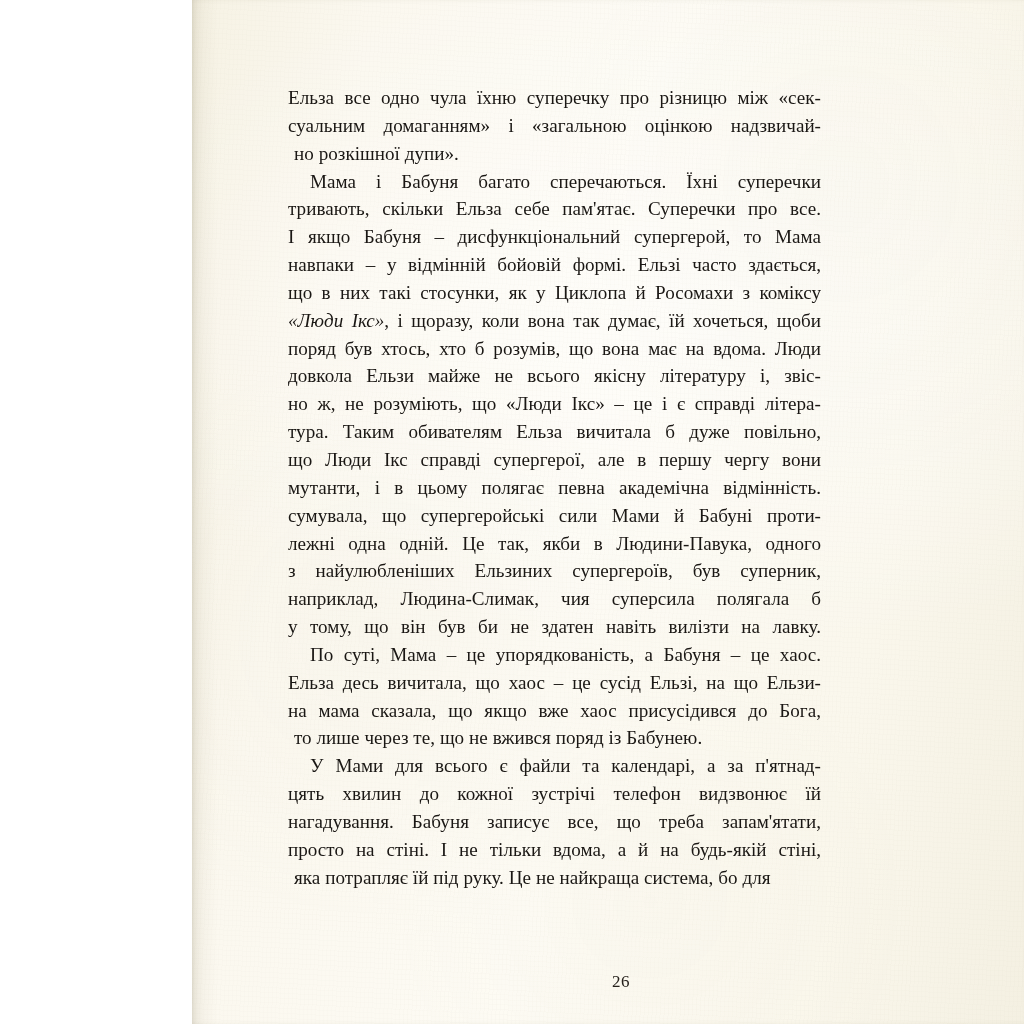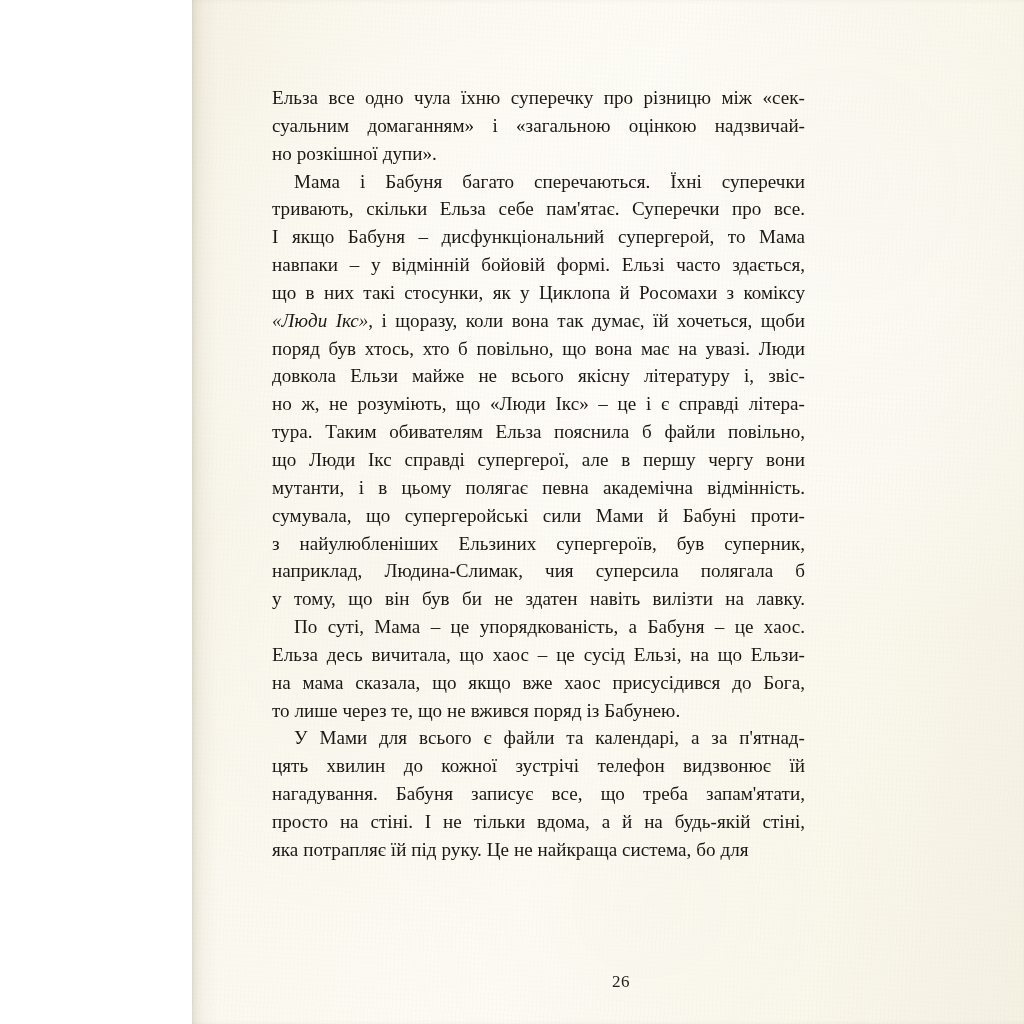--- a/index.html
+++ b/index.html
@@ -57,21 +57,21 @@
     top: 0;
     width: 26px;
     height: 1024px;
     background: linear-gradient(to right, rgba(150,140,112,0.16) 0%, rgba(150,140,112,0.05) 45%, rgba(150,140,112,0) 100%);
     pointer-events: none;
   }
 
   
   #text-column {
     position: absolute;
-    left: 272px;
+    left: 288px;
     top: 84px;
     width: 533px;
     color: #1a1714;
     font-size: 19.1px;
     line-height: 27.85px;
     text-align: justify;
     text-justify: inter-word;
     -webkit-hyphens: none;
     hyphens: none;
     word-spacing: 0.1px;
@@ -89,20 +89,21 @@
   
   .ln {
     display: block;
     text-align: justify;
     text-align-last: justify;
     white-space: pre-wrap;
     text-indent: 0;
   }
   .ln.last {
     text-align-last: left;
+    margin-left: 6px;
   }
   .ln.indent {
     text-indent: 22px;
     font-family: Liberation Serif, serif;
   }
 
   .ital { font-style: italic; font-family: Liberation Serif, serif; }
 
   #page-number {
     position: absolute;
@@ -131,27 +132,28 @@
         <span class="ln">суальним домаганням» і «загальною оцінкою надзвичай-</span>
         <span class="ln last">но розкішної дупи».</span>
       </p>
       <p class="no-indent">
         <span class="ln indent">Мама і Бабуня багато сперечаються. Їхні суперечки</span>
         <span class="ln">тривають, скільки Ельза себе пам'ятає. Суперечки про все.</span>
         <span class="ln">І якщо Бабуня – дисфункціональний супергерой, то Мама</span>
         <span class="ln">навпаки – у відмінній бойовій формі. Ельзі часто здається,</span>
         <span class="ln">що в них такі стосунки, як у Циклопа й Росомахи з коміксу</span>
         <span class="ln"><i class="ital">«Люди Ікс»</i>, і щоразу, коли вона так думає, їй хочеться, щоби</span>
-        <span class="ln">поряд був хтось, хто б повільно, що вона має на увазі. Люди</span>
+        <span class="ln">поряд був хтось, хто б розумів, що вона має на вдома. Люди</span>
         <span class="ln">довкола Ельзи майже не всього якісну літературу і, звіс-</span>
         <span class="ln">но ж, не розуміють, що «Люди Ікс» – це і є справді літера-</span>
-        <span class="ln">тура. Таким обивателям Ельза пояснила б файли повільно,</span>
+        <span class="ln">тура. Таким обивателям Ельза вичитала б дуже повільно,</span>
         <span class="ln">що Люди Ікс справді супергерої, але в першу чергу вони</span>
         <span class="ln">мутанти, і в цьому полягає певна академічна відмінність.</span>
         <span class="ln">сумувала, що супергеройські сили Мами й Бабуні проти-</span>
+        <span class="ln">лежні одна одній. Це так, якби в Людини-Павука, одного</span>
         <span class="ln">з найулюбленіших Ельзиних супергероїв, був суперник,</span>
         <span class="ln">наприклад, Людина-Слимак, чия суперсила полягала б</span>
         <span class="ln">у тому, що він був би не здатен навіть вилізти на лавку.</span>
       </p>
       <p class="no-indent">
         <span class="ln indent">По суті, Мама – це упорядкованість, а Бабуня – це хаос.</span>
         <span class="ln">Ельза десь вичитала, що хаос – це сусід Ельзі, на що Ельзи-</span>
         <span class="ln">на мама сказала, що якщо вже хаос присусідився до Бога,</span>
         <span class="ln last">то лише через те, що не вжився поряд із Бабунею.</span>
       </p>

